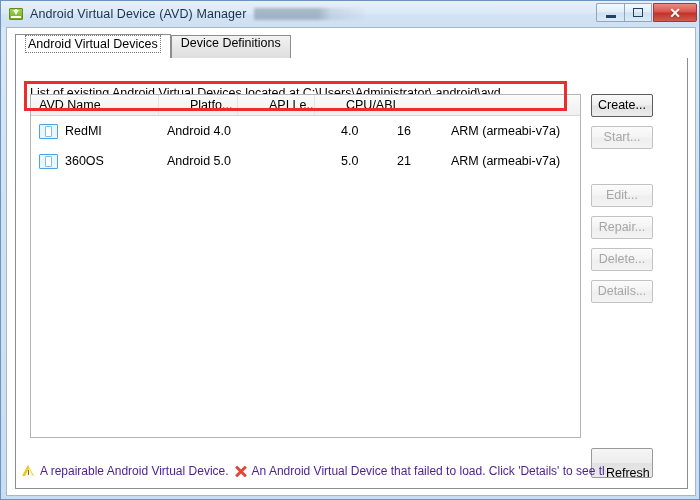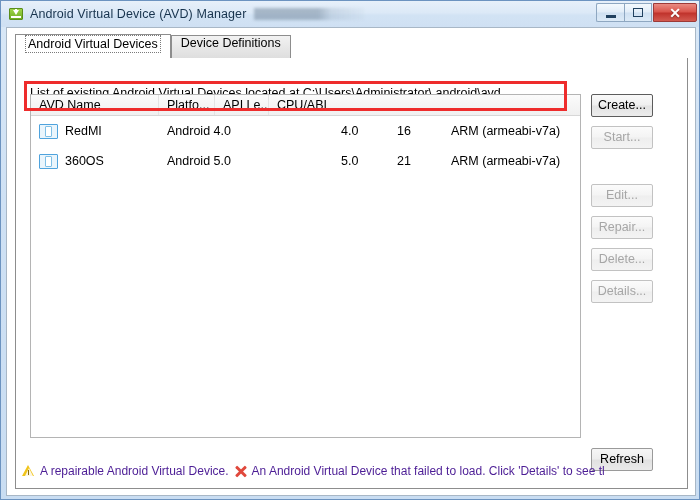--- a/index.html
+++ b/index.html
@@ -156,20 +156,21 @@
     width: 551px; height: 344px;
     border: 1px solid #b4b4b4;
     background: #ffffff;
     overflow: hidden;
   }
   .thead {
     display: flex;
     height: 21px;
     background: linear-gradient(to bottom, #fbfbfb 0%, #f0f0f0 100%);
     border-bottom: 1px solid #d7d7d7;
+    gap: 23px;
   }
   .th {
     font-size: 12.5px; color: #000000;
     display: flex; align-items: center;
     padding-left: 8px;
     border-right: 1px solid #e3e3e3;
     white-space: nowrap;
     overflow: hidden;
   }
   .th.c0 { width: 128px; }
@@ -263,21 +264,21 @@
   .refresh-btn {
     position: absolute; left: 575px; top: 390px;
     width: 62px; height: 23px;
     font-size: 12.5px;
     font-family: "Liberation Sans", sans-serif;
     color: #000000;
     background: linear-gradient(to bottom, #f6f6f6 0%, #ededed 48%, #e1e1e1 52%, #eaeaea 100%);
     border: 1px solid #9a9a9a;
     border-radius: 2px;
     text-align: center; line-height: 21px;
-    padding: 0;
+    padding: 14px;
   }
 
   
   .legend {
     position: absolute; left: 6px; top: 402px;
     width: 661px; height: 22px;
     display: flex; align-items: center;
     overflow: hidden;
     white-space: nowrap;
   }

